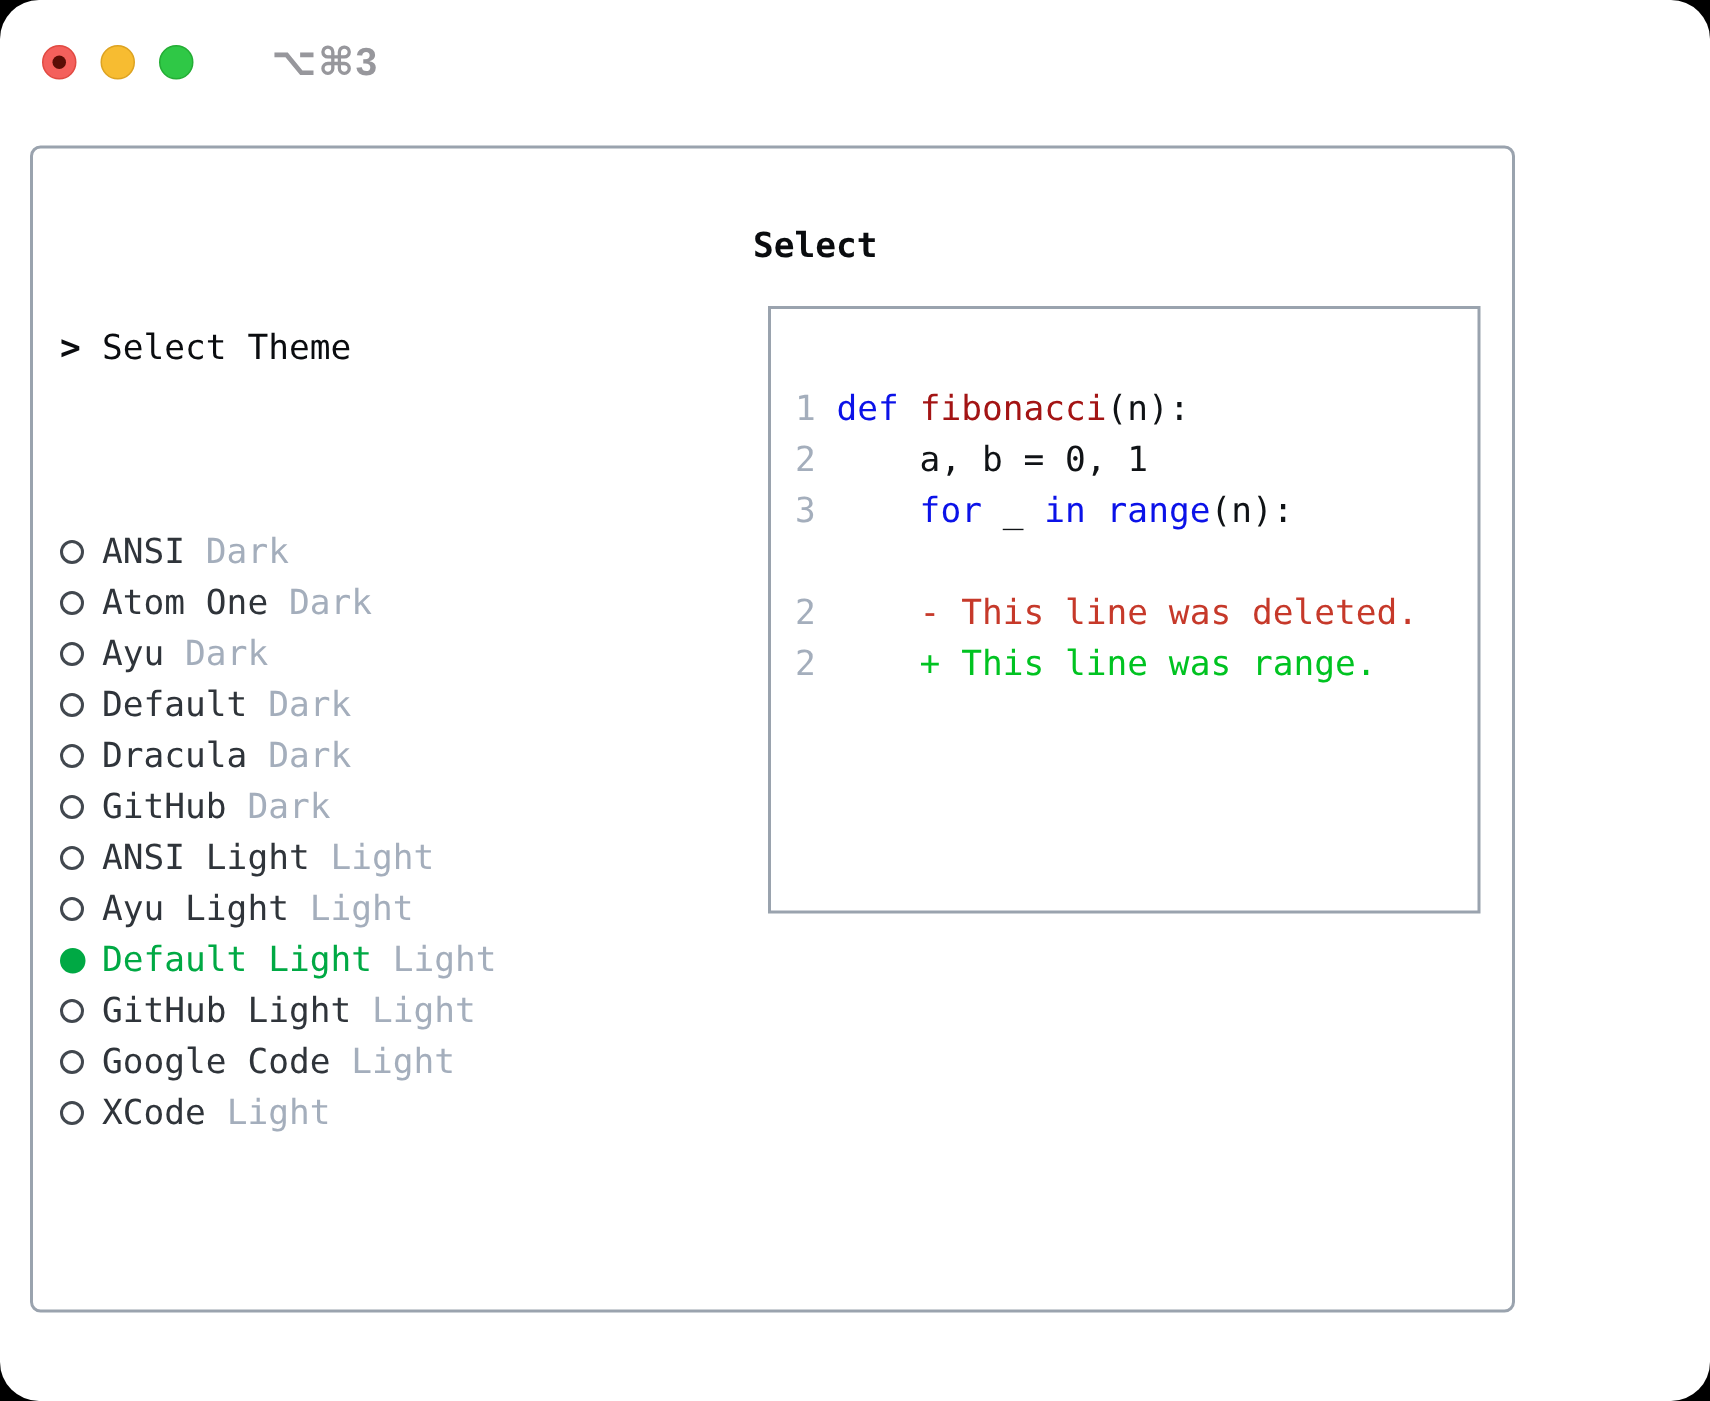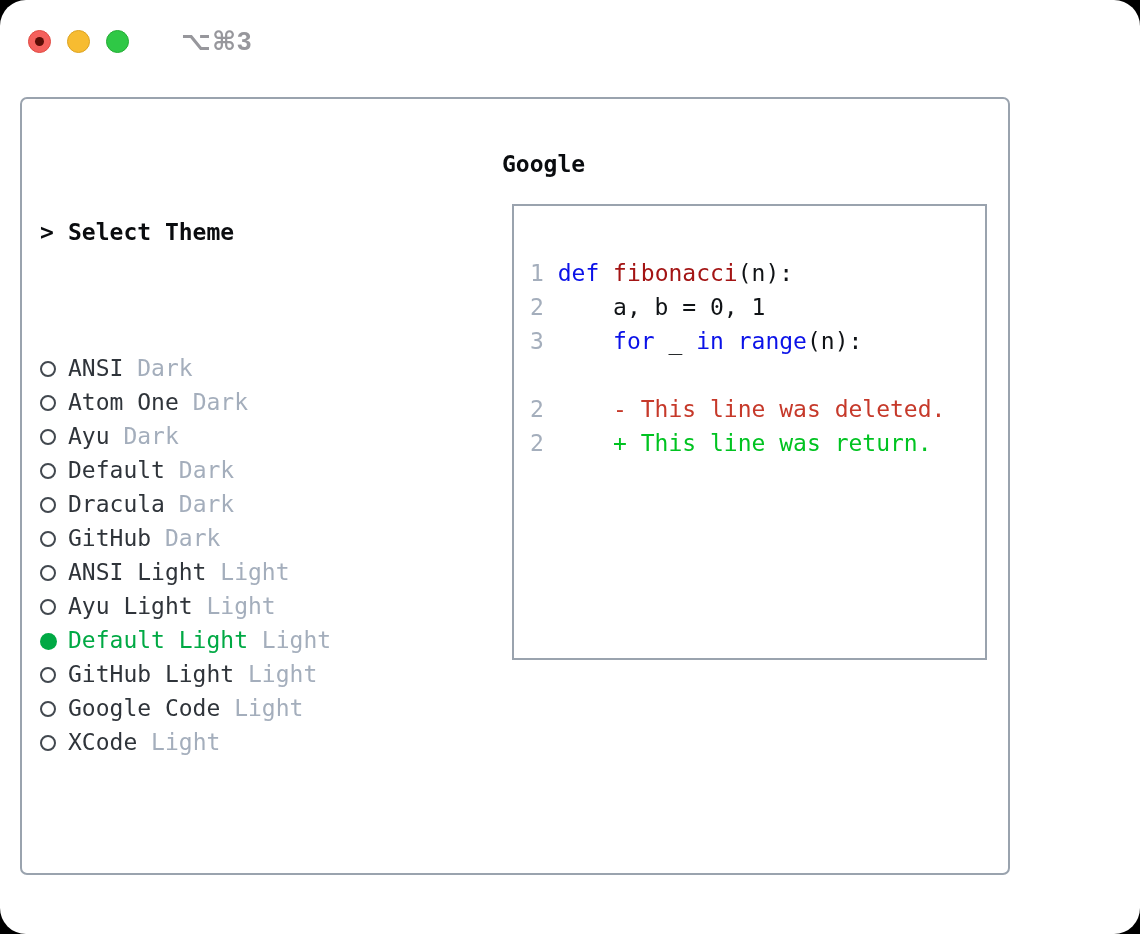--- a/index.html
+++ b/index.html
@@ -19,31 +19,31 @@
   .wintitle { margin-left:36px; font-family:"Liberation Sans","DejaVu Sans",sans-serif;
               font-size:26px; font-weight:600; color:var(--titlebar_gray); letter-spacing:1px; }
   
   .panel { position:absolute; left:20px; top:97px; width:990px; height:778px;
            border:2px solid var(--panel_border); border-radius:7px; box-sizing:border-box; }
   .left-col { position:absolute; left:18px; top:48px; font-size:23px; line-height:34px;
               color:var(--text_dark); white-space:pre; }
   .row { white-space:pre; height:34px; }
   .marker { display:inline-block; width:28px; }
   .arrow { font-weight:bold; color:var(--heading_black); }
-  .h1 { font-weight:bold; color:var(--heading_black); }
+  .h1 { font-weight:normal; color:var(--heading_black); }
   .radio { display:inline-block; width:12px; height:12px; border:2.5px solid #42484f;
            border-radius:50%; box-sizing:content-box; position:relative; top:1px; }
   .radio.sel { width:17px; height:17px; border:none; background:var(--accent_green); top:2px; }
   .tag { color:var(--muted_gray); margin-left:1ch; }
   .name.sel-name { color:var(--accent_green); }
   .spacer { height:34px; }
   
   .preview-header { position:absolute; left:480px; top:48px; font-size:23px; line-height:34px;
                     font-weight:bold; color:var(--heading_black); }
-  .preview-box { position:absolute; left:490px; top:105px; width:475px; height:456px;
+  .preview-box { position:absolute; left:490px; top:105px; width:475px; height:405px;
                  border:2px solid var(--panel_border); box-sizing:border-box;
                  padding:50px 0 0 16px; font-size:23px; line-height:34px; overflow:hidden; }
   .cl { white-space:pre; min-height:34px; }
   .ln { display:inline-block; width:2ch; color:var(--linenum_gray); }
   .seg-keyword  { color:var(--keyword_blue); }
   .seg-function { color:var(--function_red); }
   .seg-plain    { color:var(--code_plain); }
   .seg-context  { color:var(--context_gray); }
   .seg-deleted  { color:var(--deleted_red); }
   .seg-added    { color:var(--added_green); }
@@ -73,25 +73,25 @@
 
       
 
       
 
       
 
       
     </div>
 
-    <div class="preview-header">Google</div>
+    <div class="preview-header">Select</div>
 
     <div class="preview-box" id="preview-box">
         <div class="cl"><span class="ln">1</span><span class="seg-keyword">def</span><span class="seg-plain"> </span><span class="seg-function">fibonacci</span><span class="seg-plain">(n):</span></div>
         <div class="cl"><span class="ln">2</span><span class="seg-plain">    a, b = 0, 1</span></div>
         <div class="cl"><span class="ln">3</span><span class="seg-plain">    </span><span class="seg-keyword">for</span><span class="seg-plain"> _ </span><span class="seg-keyword">in</span><span class="seg-plain"> </span><span class="seg-keyword">range</span><span class="seg-plain">(n):</span></div>
         <div class="cl"><span class="ln"></span></div>
         <div class="cl"><span class="ln">2</span><span class="seg-deleted">    - This line was deleted.</span></div>
-        <div class="cl"><span class="ln">2</span><span class="seg-added">    + This line was return.</span></div>
+        <div class="cl"><span class="ln">2</span><span class="seg-added">    + This line was range.</span></div>
       </div>
 
   </div>
 </div>
 
 </body></html>

